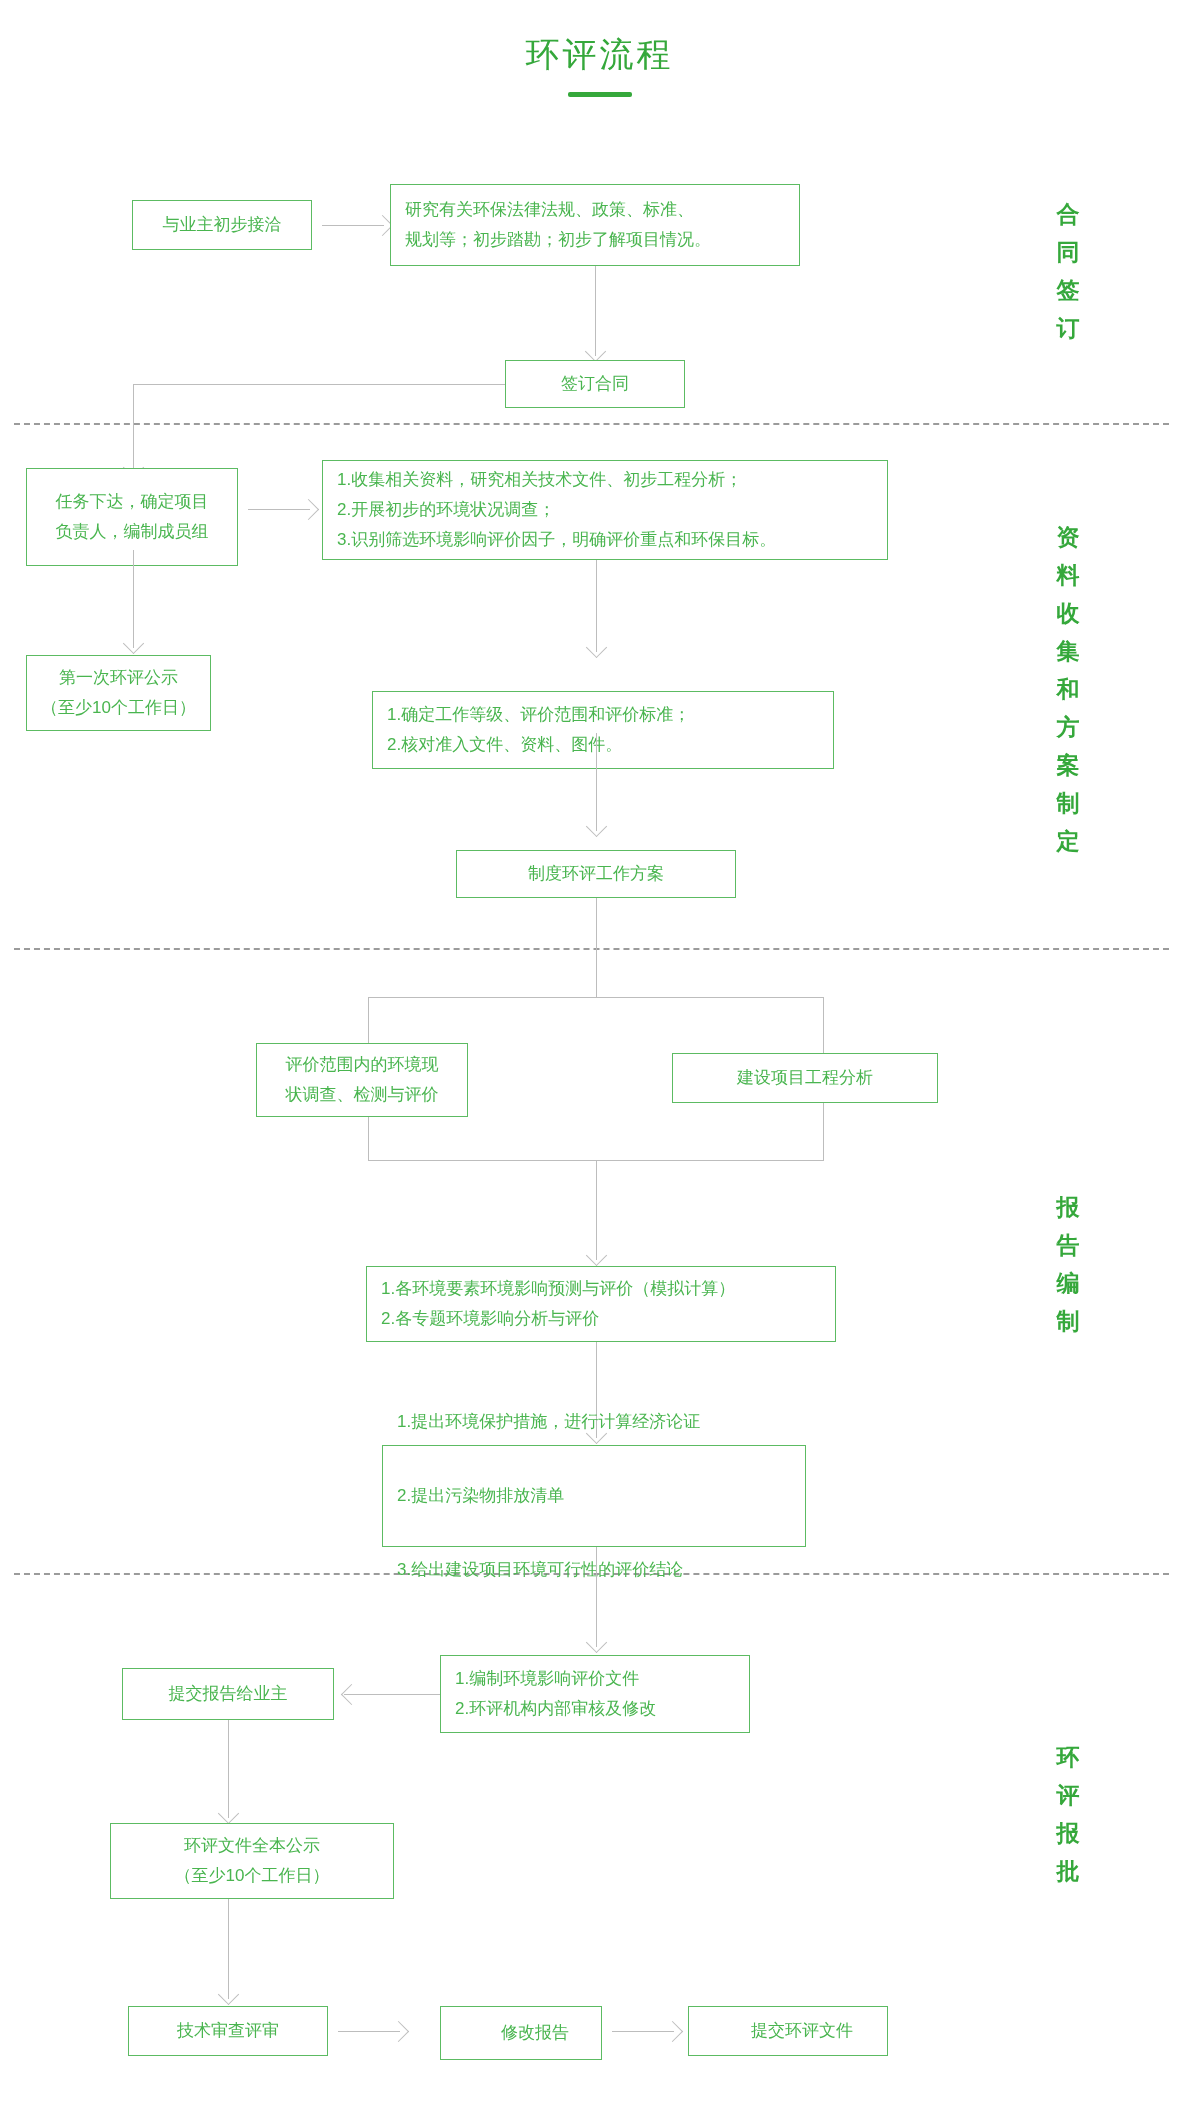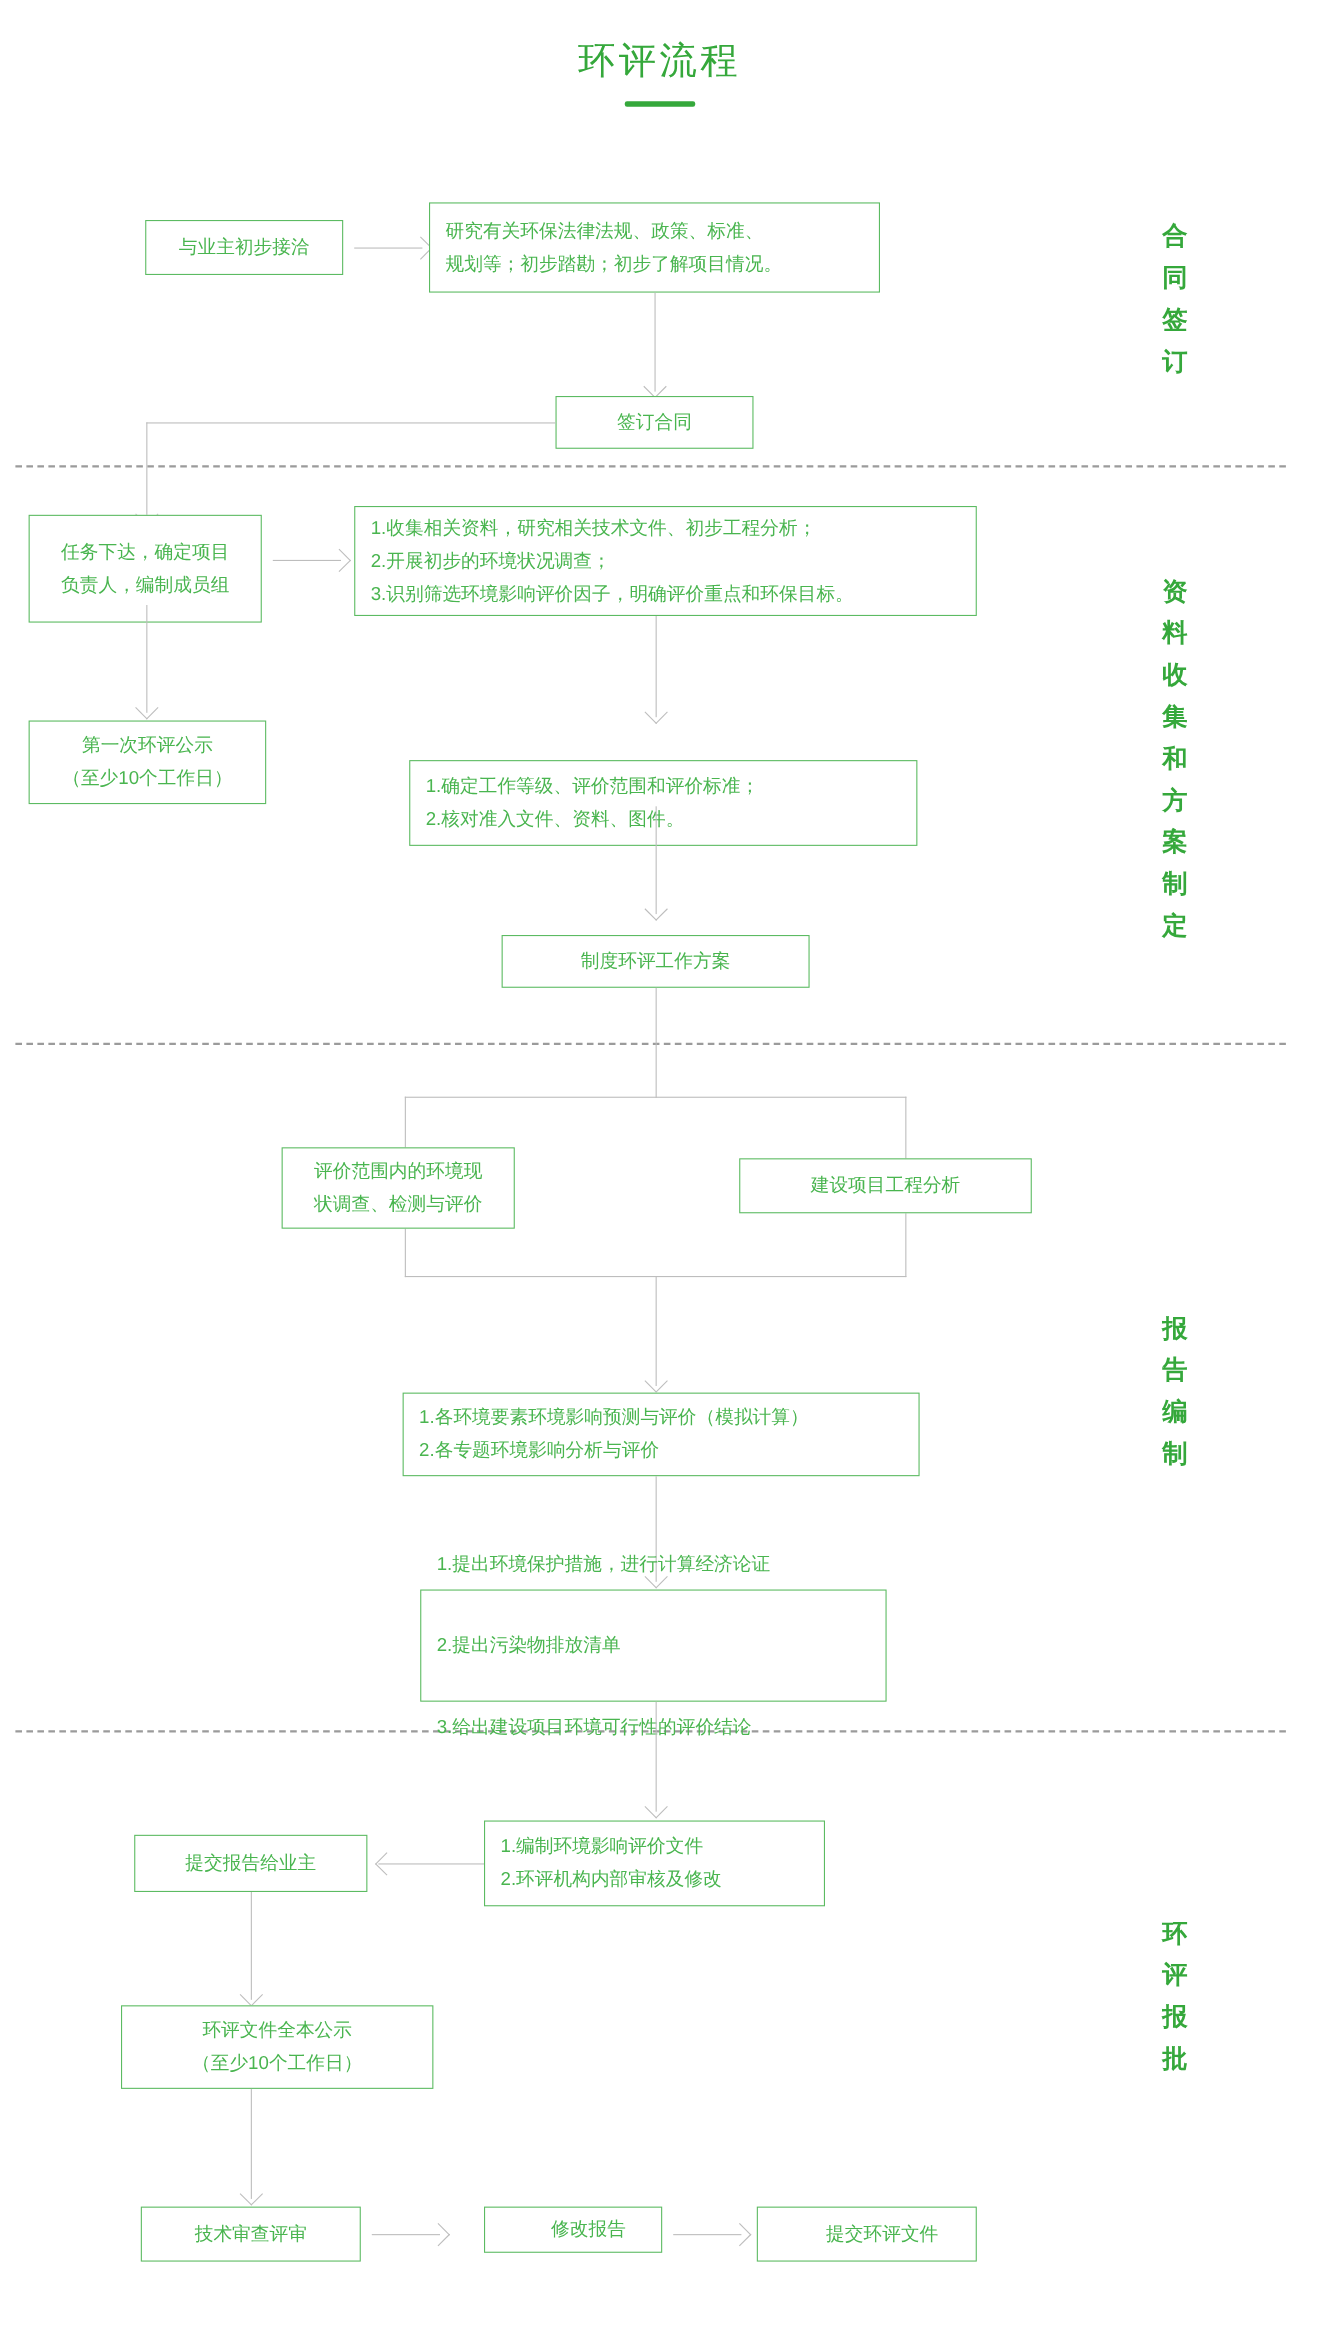--- a/index.html
+++ b/index.html
@@ -165,21 +165,21 @@
 
   <div class="box left" style="left:322px; top:460px; width:566px; height:100px;">
     <span class="ln">1.收集相关资料，研究相关技术文件、初步工程分析；</span>
     <span class="ln">2.开展初步的环境状况调查；</span>
     <span class="ln">3.识别筛选环境影响评价因子，明确评价重点和环保目标。</span>
   </div>
 
   <div class="ln-v" style="left:133px; top:550px; height:98px;"></div>
   <div class="arw down" style="left:126px; top:636px;"></div>
 
-  <div class="box center" style="left:26px; top:655px; width:216px; height:76px;">
+  <div class="box center" style="left:26px; top:655px; width:185px; height:76px;">
     <span class="ln">第一次环评公示</span>
     <span class="ln">（至少10个工作日）</span>
   </div>
 
   <div class="ln-v" style="left:596px; top:560px; height:92px;"></div>
   <div class="arw down" style="left:589px; top:640px;"></div>
 
   <div class="box left" style="left:372px; top:691px; width:462px; height:78px;">
     <span class="ln">1.确定工作等级、评价范围和评价标准；</span>
     <span class="ln">2.核对准入文件、资料、图件。</span>
@@ -250,21 +250,21 @@
   <div class="ln-v" style="left:228px; top:1899px; height:100px;"></div>
   <div class="arw down" style="left:221px; top:1987px;"></div>
 
   <div class="box center" style="left:128px; top:2006px; width:200px; height:50px;">
     <span class="ln">技术审查评审</span>
   </div>
 
   <div class="ln-h" style="left:338px; top:2031px; width:62px;"></div>
   <div class="arw right" style="left:391px; top:2024px;"></div>
 
-  <div class="box center" style="left:440px; top:2006px; width:162px; height:42px;padding-left:28px;">
+  <div class="box center" style="left:440px; top:2006px; width:162px; height:54px;padding-left:28px;">
     <span class="ln">修改报告</span>
   </div>
 
   <div class="ln-h" style="left:612px; top:2031px; width:62px;"></div>
   <div class="arw right" style="left:665px; top:2024px;"></div>
 
   <div class="box center" style="left:688px; top:2006px; width:200px; height:50px;padding-left:28px;">
     <span class="ln">提交环评文件</span>
   </div>
 

